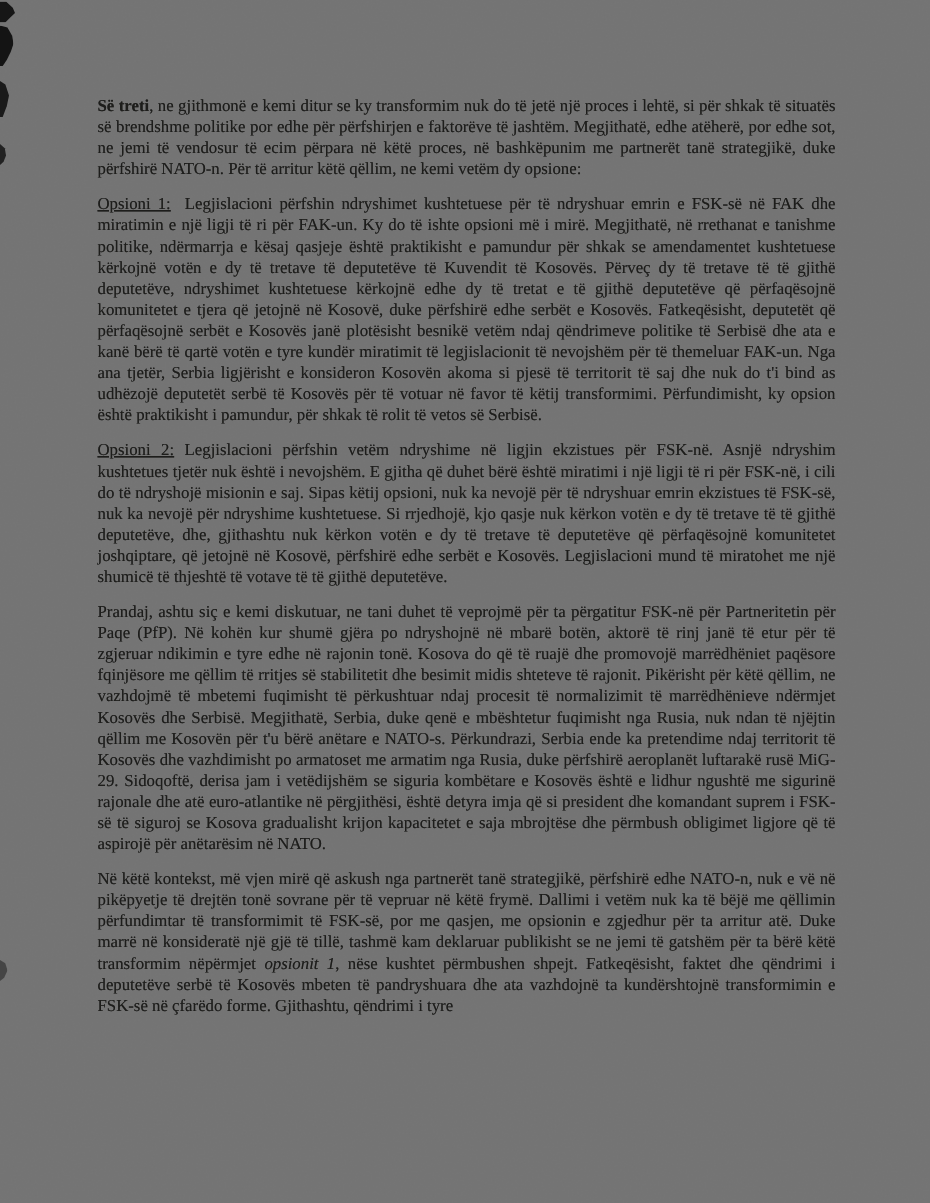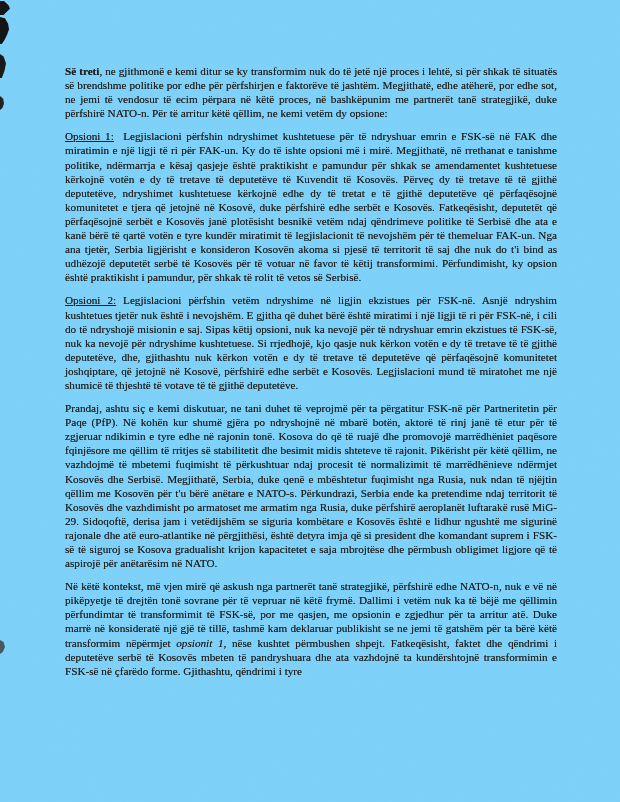--- a/index.html
+++ b/index.html
@@ -57,21 +57,21 @@
   .para { margin: 0 0 9px 0; }
   .para:last-child { margin-bottom: 0; }
   .run-normal { font-weight: normal; }
   .run-bold { font-weight: bold; }
   .run-bold-underline { font-weight: normal; text-decoration: underline; }
   .run-italic { font-style: italic; }
 </style>
 </head>
 <body>
 
-<div class="page" style="background: #7dd3fc;">
+<div class="page" style="background: #737373;">
 
   <svg class="noise" width="620" height="802" aria-hidden="true">
     <filter id="grain">
       <feTurbulence type="fractalNoise" baseFrequency="0.8" numOctaves="2" seed="7" stitchTiles="stitch"></feTurbulence>
       <feColorMatrix type="matrix" values="0 0 0 0 0.3  0 0 0 0 0.3  0 0 0 0 0.3  0 0 0 0.07 0"></feColorMatrix>
     </filter>
     <rect width="620" height="802" filter="url(#grain)"></rect>
   </svg>
 
   <div class="edge-artifacts">

